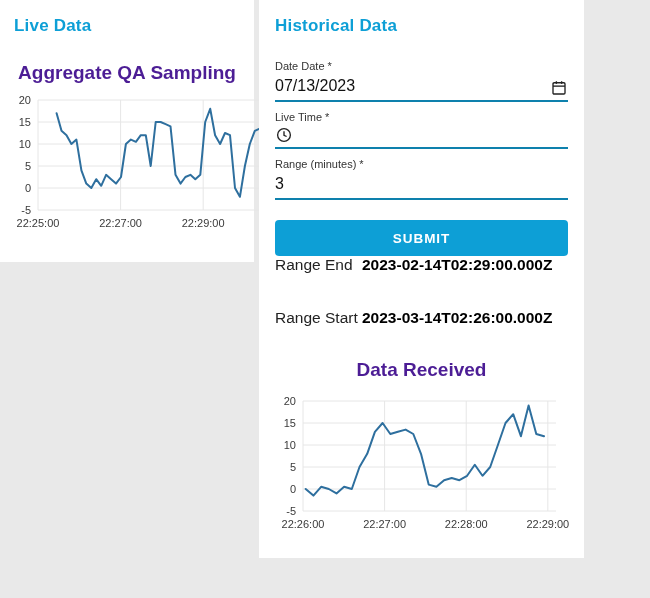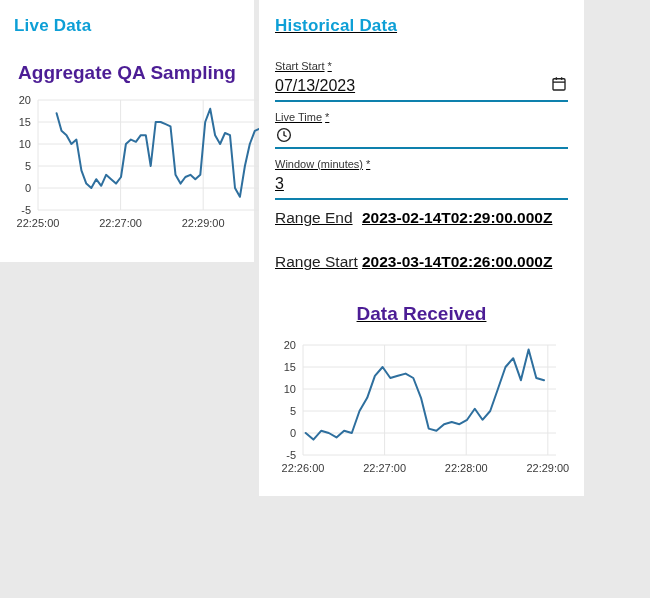--- a/index.html
+++ b/index.html
@@ -5,21 +5,21 @@
   * { margin: 0; padding: 0; box-sizing: border-box; }
   html, body { width: 650px; height: 598px; }
   body {
     background: #e9e9e9;
     font-family: "Liberation Sans", sans-serif;
     overflow: hidden;
   }
   .app { display: flex; gap: 5px; width: 650px; height: 598px; align-items: flex-start; }
   .card { background: #ffffff; }
   .card-left { width: 254px; height: 262px; }
-  .card-right { width: 325px; height: 496px; padding: 16px 16px 0 16px; text-decoration: underline; }
+  .card-right { width: 325px; height: 558px; padding: 16px 16px 0 16px; }
 
   h2.panel-title {
     font-size: 17px;
     font-weight: 700;
     color: var(--accent, #0d9fd6);
     letter-spacing: .2px;
   }
   .card-left h2.panel-title { padding: 16px 0 0 14px; }
 
   .chart-title {
@@ -31,21 +31,21 @@
   .card-left .chart-title { margin-top: 26px; }
   .card-left svg { display: block; margin-top: 6px; overflow: visible; }
 
   svg .tick { font-size: 11px; font-family: "Liberation Sans", sans-serif; }
 
   .form { margin-top: 24px; }
   .field { margin-bottom: 9px; }
   .field label { display: block; font-size: 11px; color: #333; line-height: 13px; }
   .req { margin-left: 3px; }
   .input-row {
-    display: flex; align-items: flex-start;
+    display: flex; align-items: flex-end;
     border-bottom: 2px solid var(--underline, #0e81ad);
     padding: 2px 0 3px;
     gap: 48px;
   }
   .input-row input {
     flex: 1; min-width: 0;
     border: 0; outline: 0; background: none;
     font-family: "Liberation Sans", sans-serif;
     font-size: 16px; color: #111;
     height: 22px;
@@ -58,21 +58,21 @@
     margin-top: 20px;
     background: var(--accent, #0d9fd6);
     color: #fff; border: 0; border-radius: 4px;
     font-family: "Liberation Sans", sans-serif;
     font-size: 13.5px; font-weight: 700; letter-spacing: 1px;
     cursor: pointer;
   }
 
   .range-row { display: flex; align-items: baseline; font-size: 15.5px; color: #222; }
   .range-row.first { }
-  .range-row.second { margin-top: 26px; }
+  .range-row.second { margin-top: 35px; }
   .range-label { width: 87px; flex: none; font-weight: 400; }
   .range-value { font-weight: 700; color: #000; white-space: nowrap; }
 
   .right-chart .chart-title { margin-top: 32px; }
   .right-chart svg { display: block; margin-top: 8px; overflow: visible; }
 </style>
 </head>
 <body>
 
 <div class="app">
@@ -108,21 +108,21 @@
       </div>
     </section>
   </div>
 
   <section class="card card-right">
     <h2 class="panel-title">Historical Data</h2>
 
     <div class="form">
 
       <div class="field">
-        <label><span>Start Start</span><span class="req">*</span></label>
+        <label><span>Date Date</span><span class="req">*</span></label>
         <div class="input-row">
           <input type="text" value="07/13/2023" style="">
           <span class="picker-icon">
             <svg viewBox="0 0 24 24" fill="none" stroke="currentColor" stroke-width="1.8">
               <rect x="4" y="5" width="16" height="15" rx="1.5"></rect>
               <line x1="4" y1="9.5" x2="20" y2="9.5"></line>
               <line x1="8.5" y1="3" x2="8.5" y2="6.5"></line>
               <line x1="15.5" y1="3" x2="15.5" y2="6.5"></line>
             </svg>
           </span>
@@ -135,26 +135,27 @@
           <span class="picker-icon">
             <svg viewBox="0 0 24 24" fill="none" stroke="currentColor" stroke-width="1.8">
               <circle cx="12" cy="12" r="8.5"></circle>
               <polyline points="12,7 12,12.5 15.5,14"></polyline>
             </svg>
           </span>
         </div>
       </div>
 
       <div class="field">
-        <label><span>Window (minutes)</span><span class="req">*</span></label>
+        <label><span>Range (minutes)</span><span class="req">*</span></label>
         <div class="input-row">
           <input type="text" value="3" style="">
         </div>
       </div>
 
+      <button class="submit">SUBMIT</button>
     </div>
 
     <div class="range-row first">
       <span class="range-label">Range End</span>
       <span class="range-value">2023-02-14T02:29:00.000Z</span>
     </div>
 
     <div class="range-row second">
       <span class="range-label">Range Start</span>
       <span class="range-value">2023-03-14T02:26:00.000Z</span>

